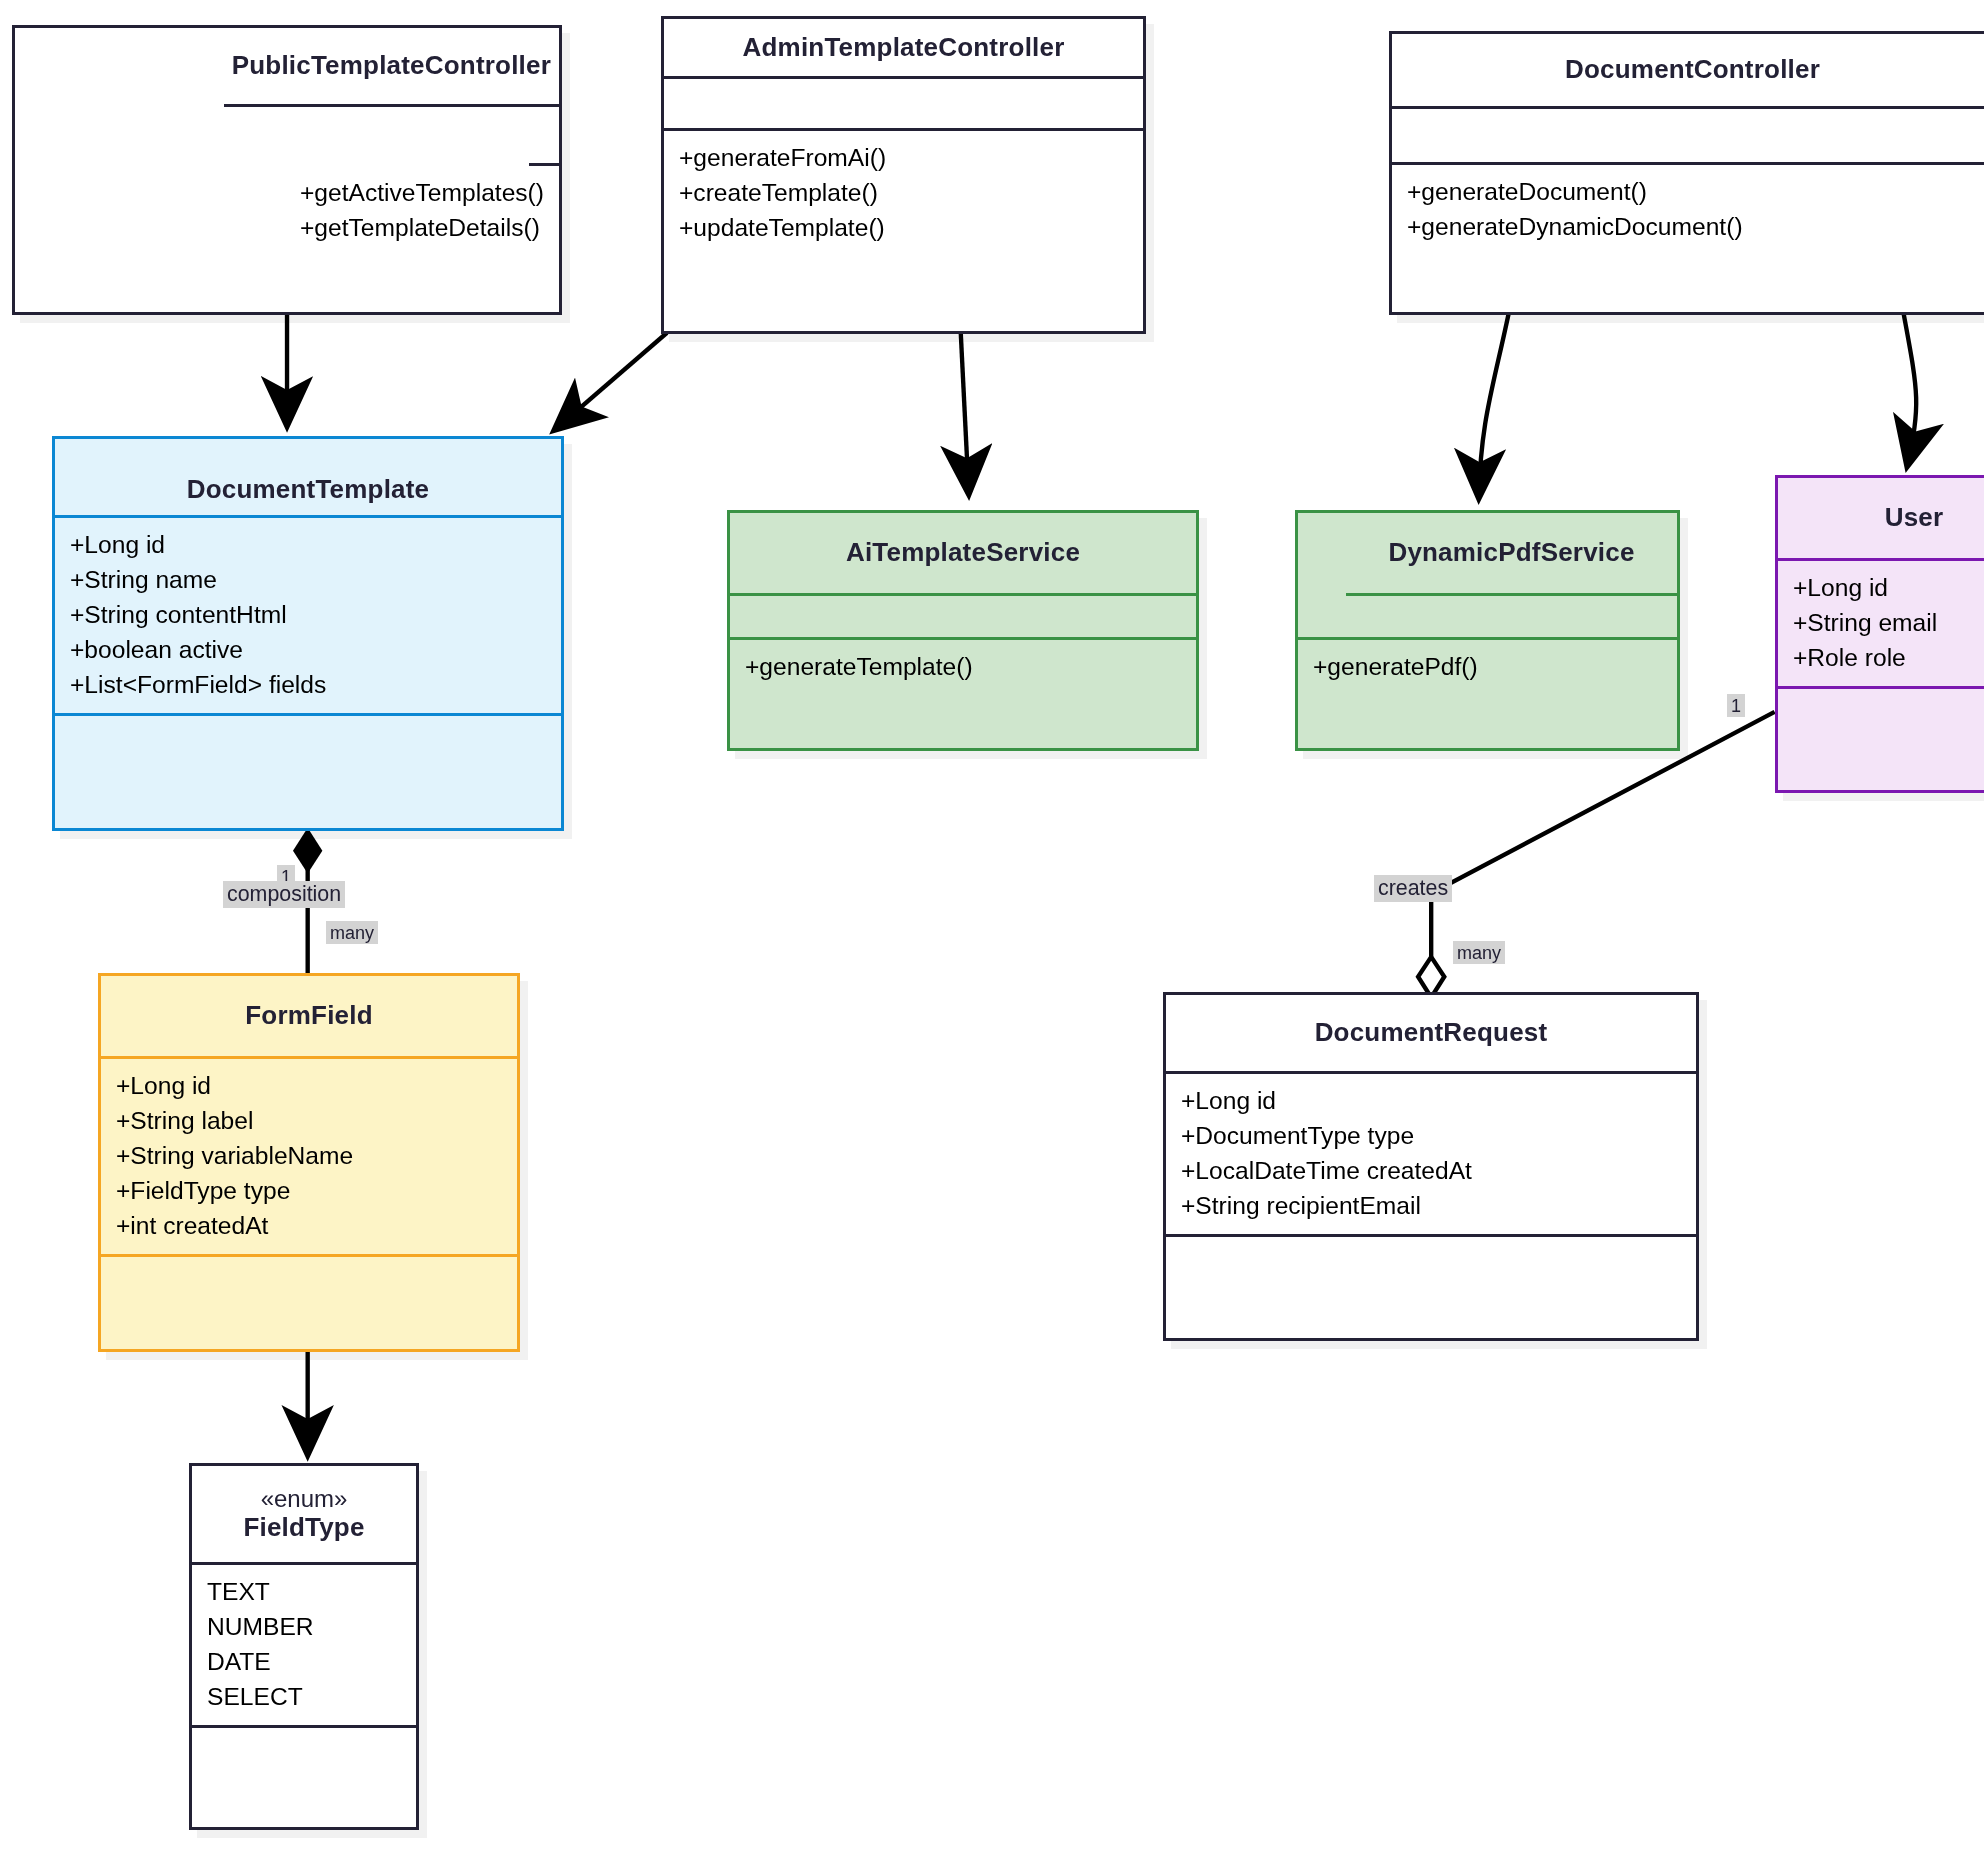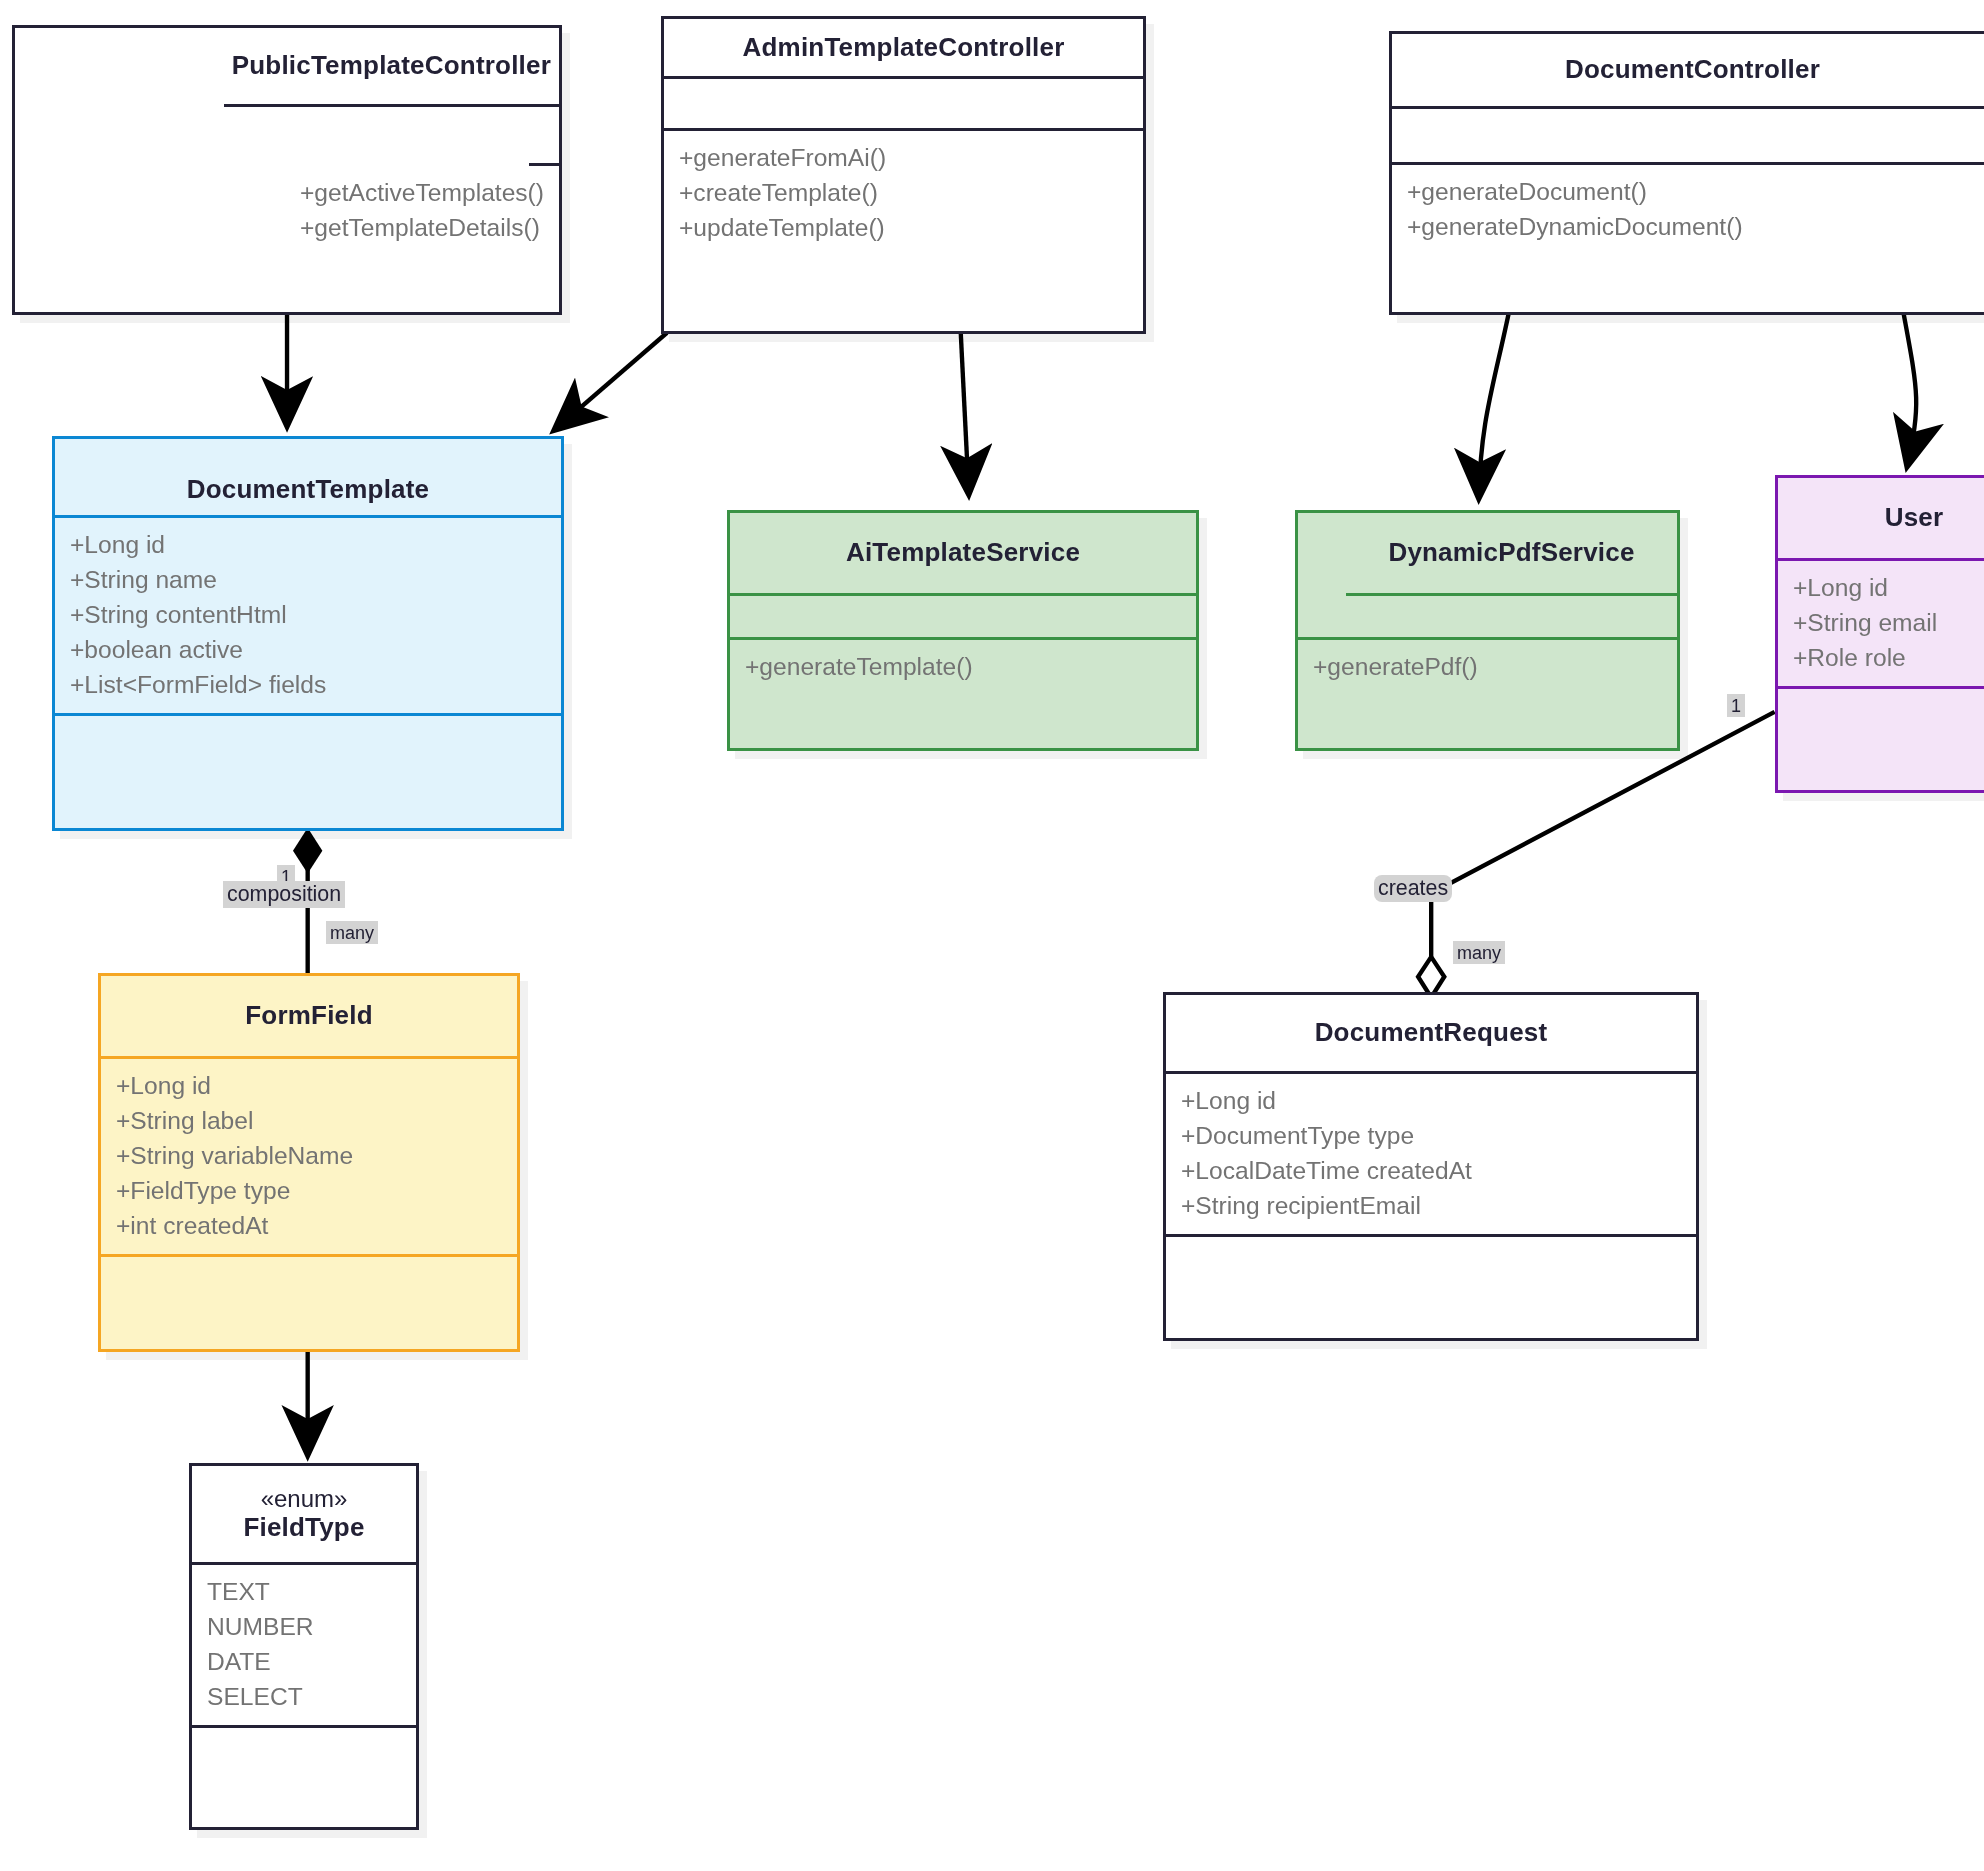--- a/index.html
+++ b/index.html
@@ -54,21 +54,21 @@
   .uml-stereotype {
     font-size: 24px;
     color: #232135;
     line-height: 1.2;
     white-space: nowrap;
   }
   .uml-attrs, .uml-methods {
     box-sizing: border-box;
     padding: 10.3px 15px;
     font-size: 24.6px;
-    color: #737373;
+    color: #000000;
     line-height: 1.42;
   }
   .uml-attrs {
     border-bottom: 3.6px solid #232135;
   }
   .uml-row {
     white-space: nowrap;
   }
   .empty-compartment {
     min-height: 34px;
@@ -256,17 +256,17 @@
       <div class="uml-row">SELECT</div>
     </div>
     <div class="uml-methods empty-compartment" style="height:41px;"></div>
   </div>
 
   <div class="edge-label small" style="left:277px; top:865px;">1</div>
   <div class="edge-label" style="left:223px; top:881px;">composition</div>
   <div class="edge-label small" style="left:326px; top:921px;">many</div>
 
   <div class="edge-label small" style="left:1727px; top:694px;">1</div>
-  <div class="edge-label" style="left:1374px; top:875px;border-radius:8px;">creates</div>
+  <div class="edge-label" style="left:1374px; top:875px;">creates</div>
   <div class="edge-label small" style="left:1453px; top:941px;">many</div>
 
 </div>
 
 
 </body></html>

